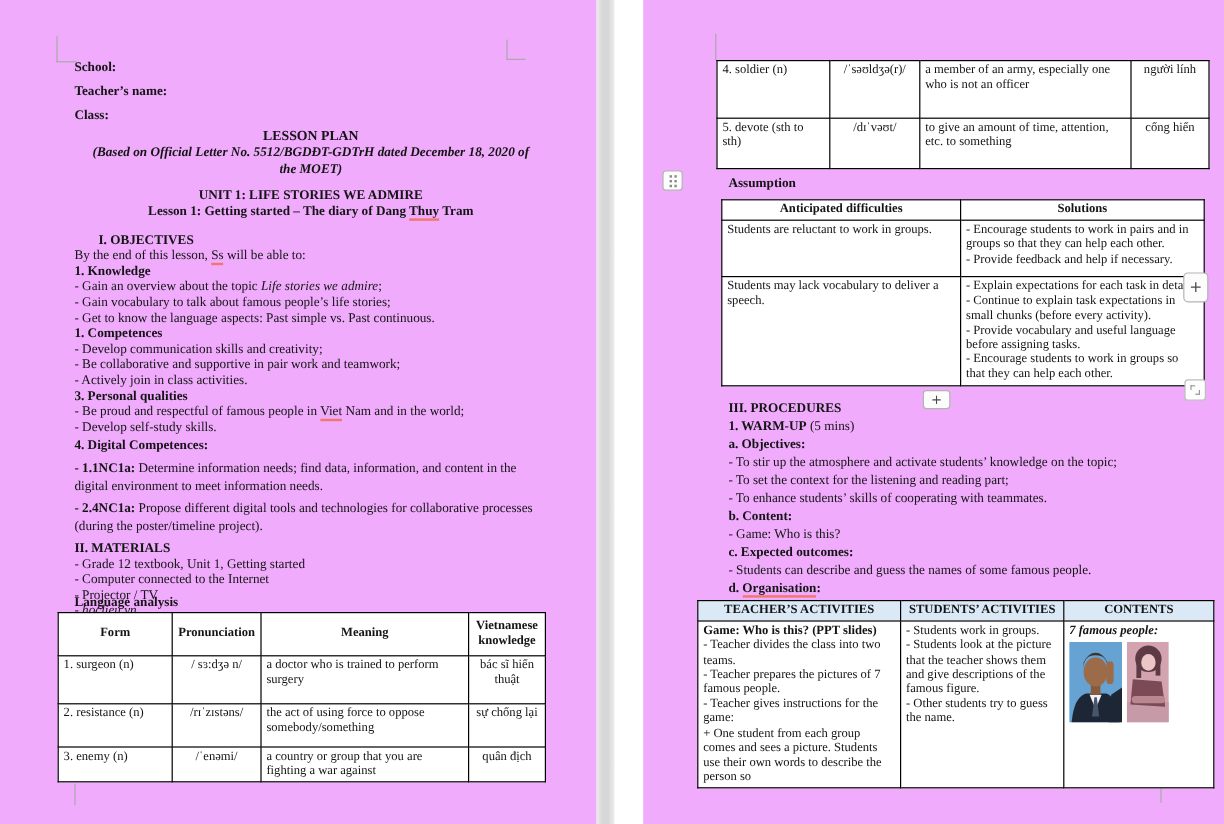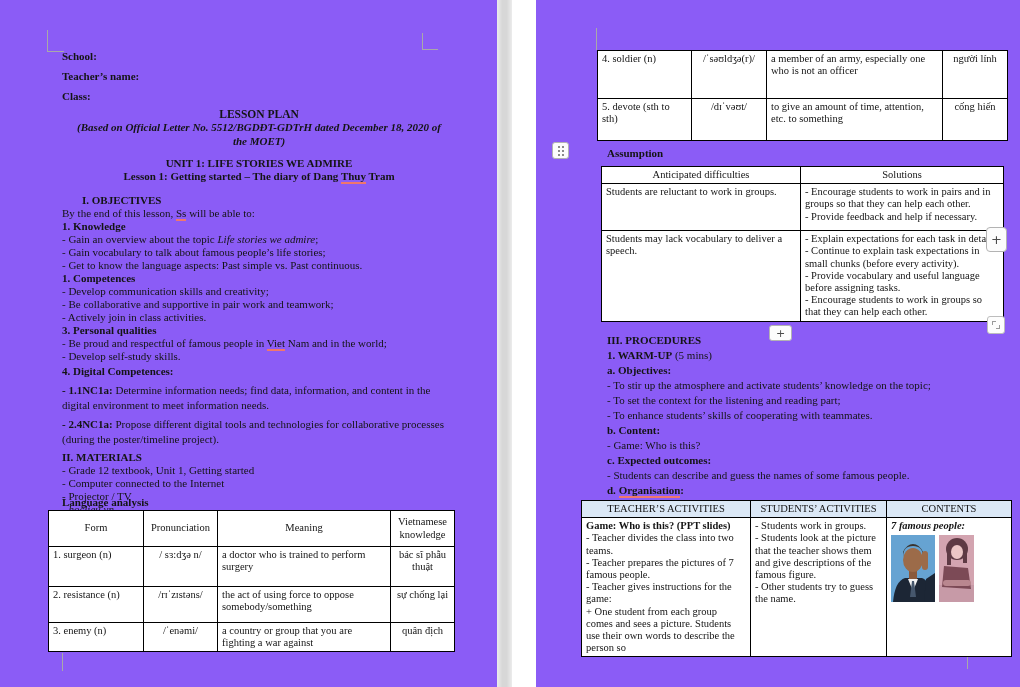--- a/index.html
+++ b/index.html
@@ -1,21 +1,21 @@
 <!DOCTYPE html>
 <html><head>
 <meta charset="utf-8">
 <style>
   * { box-sizing: border-box; }
   html,body { margin:0; padding:0; }
   body {
     position:relative; width:1020px; height:687px; overflow:hidden;
     background:#ffffff; font-family:"Liberation Serif", serif; color:#141414;
   }
-  .page { position:absolute; top:0; height:687px; background:#8b5cf6; }
+  .page { position:absolute; top:0; height:687px; background:#f0abfc; }
   #pageL { left:0; width:497px; }
   #pageR { left:536px; width:508px; }
   #page-gap {
     position:absolute; left:497px; top:0; width:15px; height:687px;
     background:linear-gradient(90deg,#ececec 0%,#d7d7d7 35%,#d7d7d7 65%,#ececec 100%);
   }
   .flow { position:absolute; font-size:11px; line-height:13px; }
   p { margin:0; }
   .b  { font-weight:bold; }
   .i  { font-style:italic; }
@@ -28,21 +28,21 @@
   .mt9 { margin-top:9px; }
   .mt11{ margin-top:11px;margin-left:20px; }
   .sub { width:364px; margin:0 auto; line-height:13.5px; }
   .dpar { margin-top:5px; line-height:14.5px; }
 
   table.doc { border-collapse:collapse; table-layout:fixed; position:absolute; background:#fff; }
   table.doc th, table.doc td {
     border:1px solid #000; font-size:10.5px; line-height:12.2px;
     padding:2px 4px; vertical-align:top; overflow:hidden;
   }
-  table.doc th { font-weight:normal; text-align:center; vertical-align:middle; }
+  table.doc th { font-weight:bold; text-align:center; vertical-align:middle; }
   .tc { text-align:center; }
   .vm { vertical-align:middle; }
   .hdr-blue th { background:#dbe8f6; }
   .cell-line { margin:0; }
 
   
   .fbtn {
     position:absolute; border:1px solid #b3b3b3; border-radius:4px; background:#fcfcfc;
     color:#4a4a4a; display:flex; align-items:center; justify-content:center;
     font-family:"DejaVu Sans", sans-serif; font-size:13px; line-height:1; cursor:pointer;
@@ -125,21 +125,21 @@
         <tr style="height:36px;">
       <th>Form</th>
       <th>Pronunciation</th>
       <th>Meaning</th>
       <th>Vietnamese knowledge</th>
     </tr>
     <tr style="height:40px;">
       <td>1. surgeon (n)</td>
       <td class="tc">/ sɜ:dʒə n/</td>
       <td>a doctor who is trained to perform surgery</td>
-      <td class="tc">bác sĩ phẫu thuật</td>
+      <td class="tc">bác sĩ hiến thuật</td>
     </tr>
     <tr style="height:36px;">
       <td>2. resistance (n)</td>
       <td class="tc">/rɪˈzɪstəns/</td>
       <td>the act of using force to oppose somebody/something</td>
       <td class="tc">sự chống lại</td>
     </tr>
     <tr style="height:28px;">
       <td>3. enemy (n)</td>
       <td class="tc">/ˈenəmi/</td>

